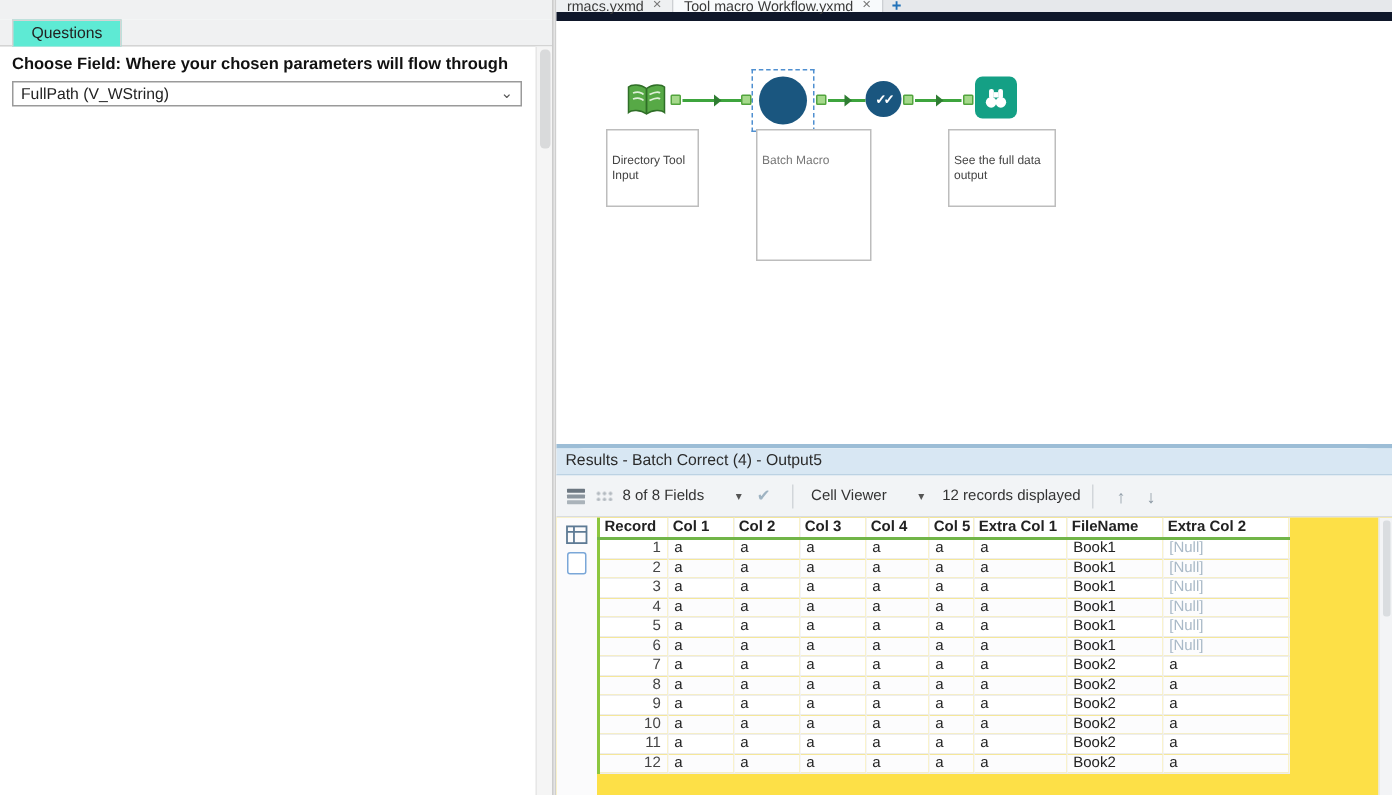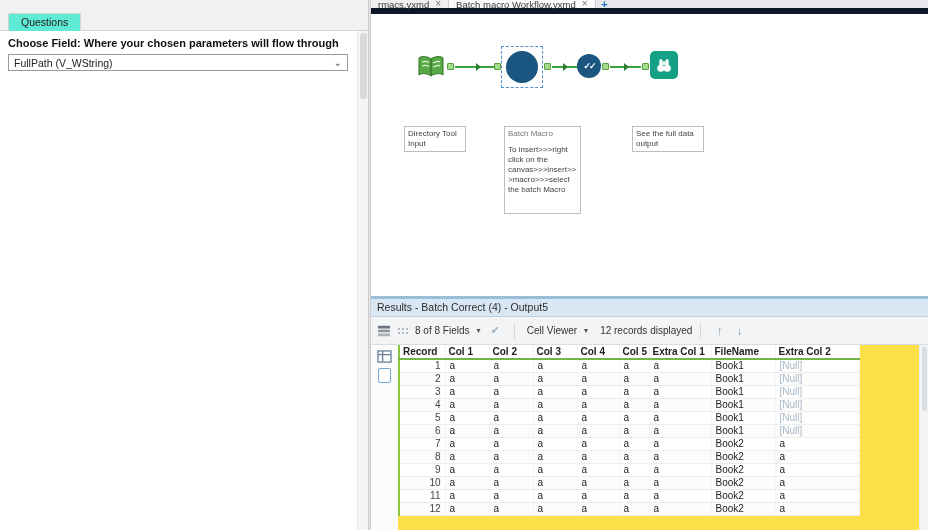--- a/index.html
+++ b/index.html
@@ -35,32 +35,32 @@
   
   .canvas { position: absolute; top: 14px; left: 0; width: 557px; height: 282px; background: #fff; overflow: hidden; }
   .node { position: absolute; }
   .wire { position: absolute; height: 2px; background: #3da43d; }
   .wire::after { content: ""; position: absolute; left: 45%; top: -3px; border-left: 5px solid #2f7d32; border-top: 4px solid transparent; border-bottom: 4px solid transparent; }
   .anchor { position: absolute; width: 7px; height: 7px; background: #a5d98b; border: 1px solid #53a43e; border-radius: 1px; }
   .batch-sel { position: absolute; left: 130px; top: 32px; width: 42px; height: 42px; border: 1px dashed #4f8fd0; }
   .batch-circle { position: absolute; left: 4px; top: 4px; width: 32px; height: 32px; border-radius: 50%; background: #1a567f; }
   .test-circle { position: absolute; left: 206px; top: 40px; width: 24px; height: 24px; border-radius: 50%; background: #1a567f; color: #fff; font-size: 9px; font-weight: bold; letter-spacing: -2px; display: flex; align-items: center; justify-content: center; }
   .browse-sq { position: absolute; left: 279px; top: 37px; width: 28px; height: 28px; border-radius: 5px; background: #14a085; display: flex; align-items: center; justify-content: center; }
-  .annot { position: absolute; background: #fff; border: 1px solid #bdbdbd; font-size: 8px; line-height: 1.25; color: #555; padding: 2px 3px; overflow-wrap: anywhere; margin-top: 40px; }
+  .annot { position: absolute; background: #fff; border: 1px solid #bdbdbd; font-size: 8px; line-height: 1.25; color: #555; padding: 15px 3px; overflow-wrap: anywhere; }
   .annot .annot-title { color: #777; margin-bottom: 6px; }
   .annot .annot-body { color: #444; }
 
   
   .splitter { position: absolute; top: 296px; left: 0; width: 557px; height: 3px; background: #9cbdd6; }
   .results { position: absolute; top: 299px; left: 0; width: 557px; bottom: 0; background: #fff; border-radius: 18px; }
   .res-header { height: 18px; background: #d8e7f3; border-bottom: 1px solid #bcd2e3; font-size: 10.5px; line-height: 17px; padding-left: 6px; color: #2b2b2b; }
   .res-toolbar { height: 28px; background: #f2f4f6; border-bottom: 1px solid #d9dce0; display: flex; align-items: center; padding-left: 4px; }
   .tb-icon { width: 18px; height: 16px; display: flex; align-items: center; justify-content: center; }
   .grip { width: 12px; height: 7px; margin: 0 2px 0 4px; background-image: radial-gradient(#b3b9bf 1px, transparent 1.2px); background-size: 4px 4px; }
-  .tb-dd { background: transparent; border: none; font-family: inherit; display: flex; align-items: center; gap: 7px; font-size: 10px; color: #333; padding: 3px 4px; cursor: default; }
+  .tb-dd { background: transparent; border: none; font-family: inherit; display: flex; align-items: center; gap: 21px; font-size: 10px; color: #333; padding: 3px 4px; cursor: default; }
   .tb-dd .caret { font-size: 8px; color: #555; }
   .tb-check { color: #9fb3c2; font-size: 11px; margin: 0 6px 0 6px; }
   .sep { width: 1px; height: 16px; background: #d2d6da; margin: 0 8px; }
   .records-label { font-size: 10px; color: #333; margin-left: 8px; }
   .arrow { font-size: 12px; color: #8f9ba6; margin: 0 7px; }
 
   .res-body { position: absolute; top: 46px; left: 0; right: 0; bottom: 0; background: #fde047; display: flex; }
   .left-strip { width: 27px; background: #fbfbfc; padding-top: 4px; display: flex; flex-direction: column; align-items: center; gap: 5px; }
   .strip-icon { width: 16px; height: 14px; display: flex; align-items: center; justify-content: center; }
   .page-icon { width: 13px; height: 15px; background: #fff; border: 1px solid #7aa7d8; border-radius: 2px; }
@@ -99,21 +99,21 @@
 <div class="panel-divider"></div>
 
 <div class="right">
 
   <div class="doc-tabs">
     <div class="doc-tab">
       <span>rmacs.yxmd</span>
       <span class="close">×</span>
     </div>
     <div class="doc-tab active">
-      <span>Batch macro Workflow.yxmd</span>
+      <span>Tool macro Workflow.yxmd</span>
       <span class="close">×</span>
     </div>
     <div class="new-tab-btn">+</div>
   </div>
 
   <div class="canvas">
 
     <div class="node" style="left:45px; top:38px; width:30px; height:30px;">
       <svg viewBox="0 0 30 30" width="30" height="30">
         <path d="M15 7 C11 4, 5 4, 3 6 L3 23 C5 21, 11 21, 15 24 C19 21, 25 21, 27 23 L27 6 C25 4, 19 4, 15 7 Z" fill="#57a946" stroke="#2f6e27" stroke-width="1"></path>
@@ -146,21 +146,20 @@
         <circle cx="9.5" cy="18.5" r="5" fill="#ffffff"></circle>
         <circle cx="18.5" cy="18.5" r="5" fill="#ffffff"></circle>
       </svg>
     </div>
 
     <div class="annot" style="left:33px; top:72px; width:62px; min-height:25px;">
       <div class="annot-body">Directory Tool Input</div>
     </div>
     <div class="annot" style="left:133px; top:72px; width:77px; height:88px;">
       <div class="annot-title">Batch Macro</div>
-      <div class="annot-body">To insert&gt;&gt;&gt;right click on the canvas&gt;&gt;&gt;insert&gt;&gt;&gt;macro&gt;&gt;&gt;select the batch Macro</div>
     </div>
     <div class="annot" style="left:261px; top:72px; width:72px; min-height:25px;">
       <div class="annot-body">See the full data output</div>
     </div>
   </div>
 
   <div class="splitter"></div>
   <div class="results">
     <div class="res-header">Results - Batch Correct (4) - Output5</div>
 

